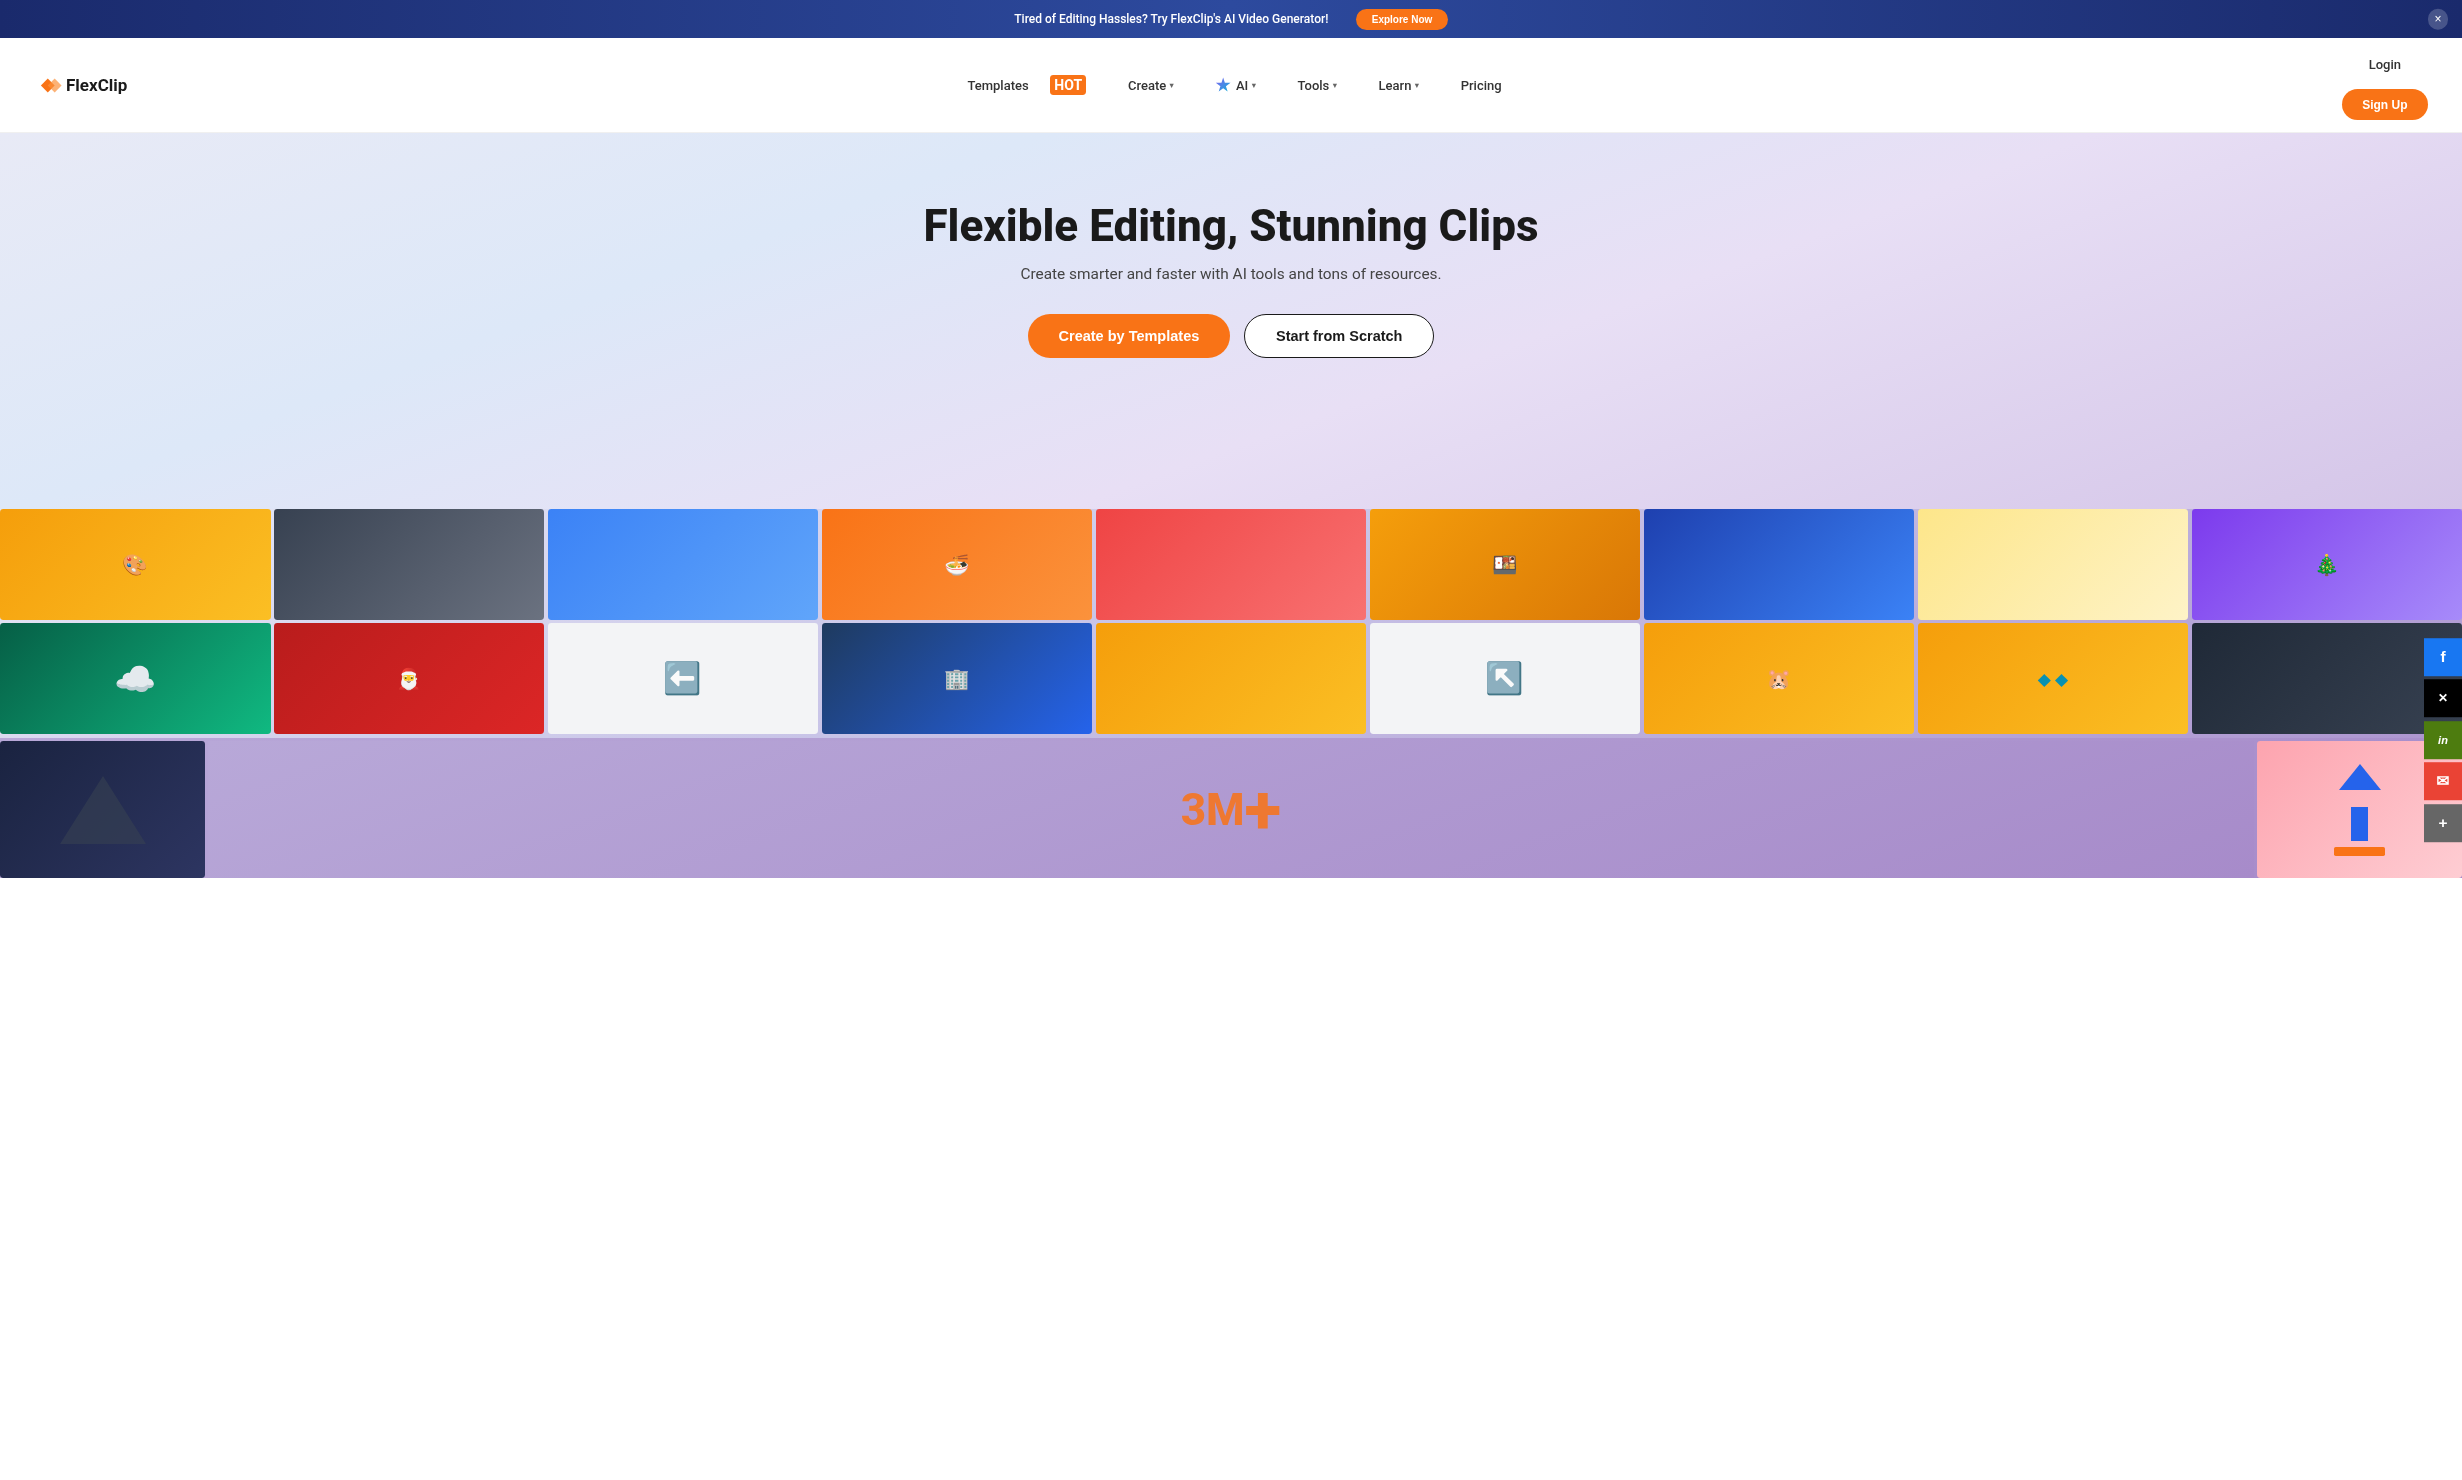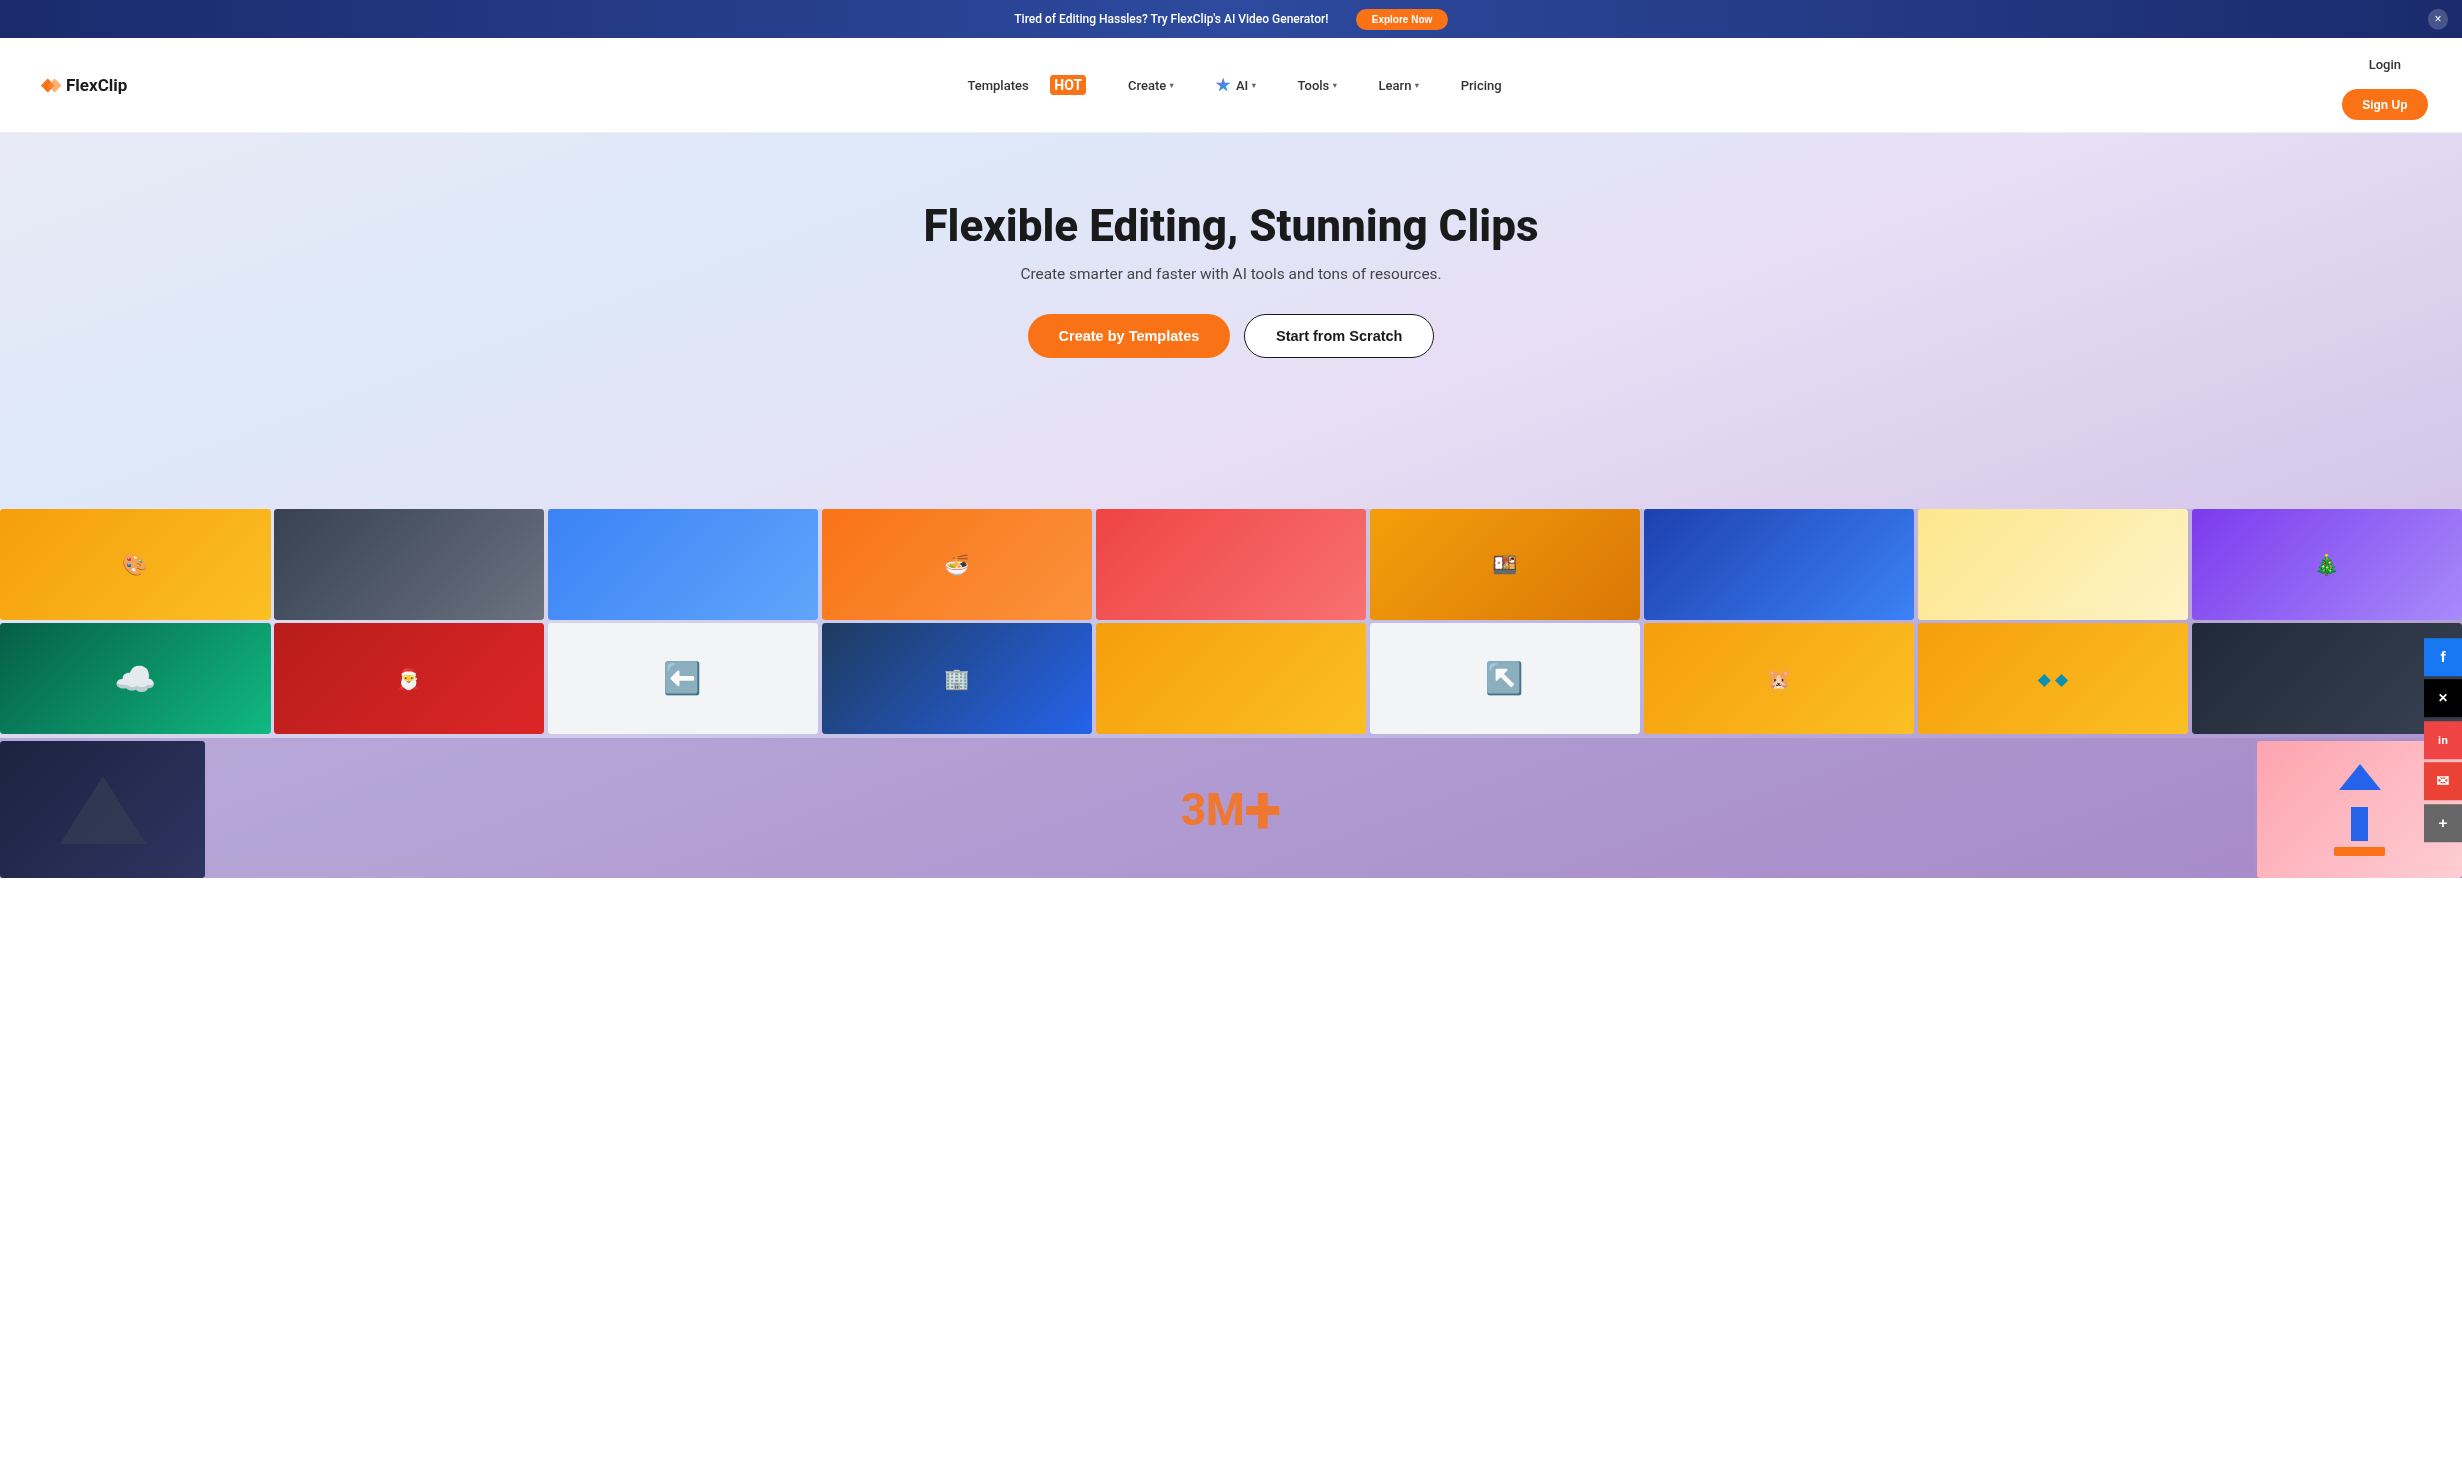--- a/index.html
+++ b/index.html
@@ -260,21 +260,21 @@
       align-items: center;
       justify-content: center;
       color: white;
       font-size: 15.4px;
       font-weight: 700;
       cursor: pointer;
       border: none;
     }
     .social-fb { background: #1877f2; }
     .social-x { background: #000000; }
-    .social-li { background: #ef4444; }
+    .social-li { background: #4d7c0f; font-style: italic; }
     .social-mail { background: #ea4335; }
     .social-plus { background: #666; }
 
     
     .bottom-grid {
       display: flex;
       gap: 3.4px;
       background: linear-gradient(160deg, #b8a8d8, #a78bca);
       padding: 3.4px 0 0 0;
       overflow: hidden;

